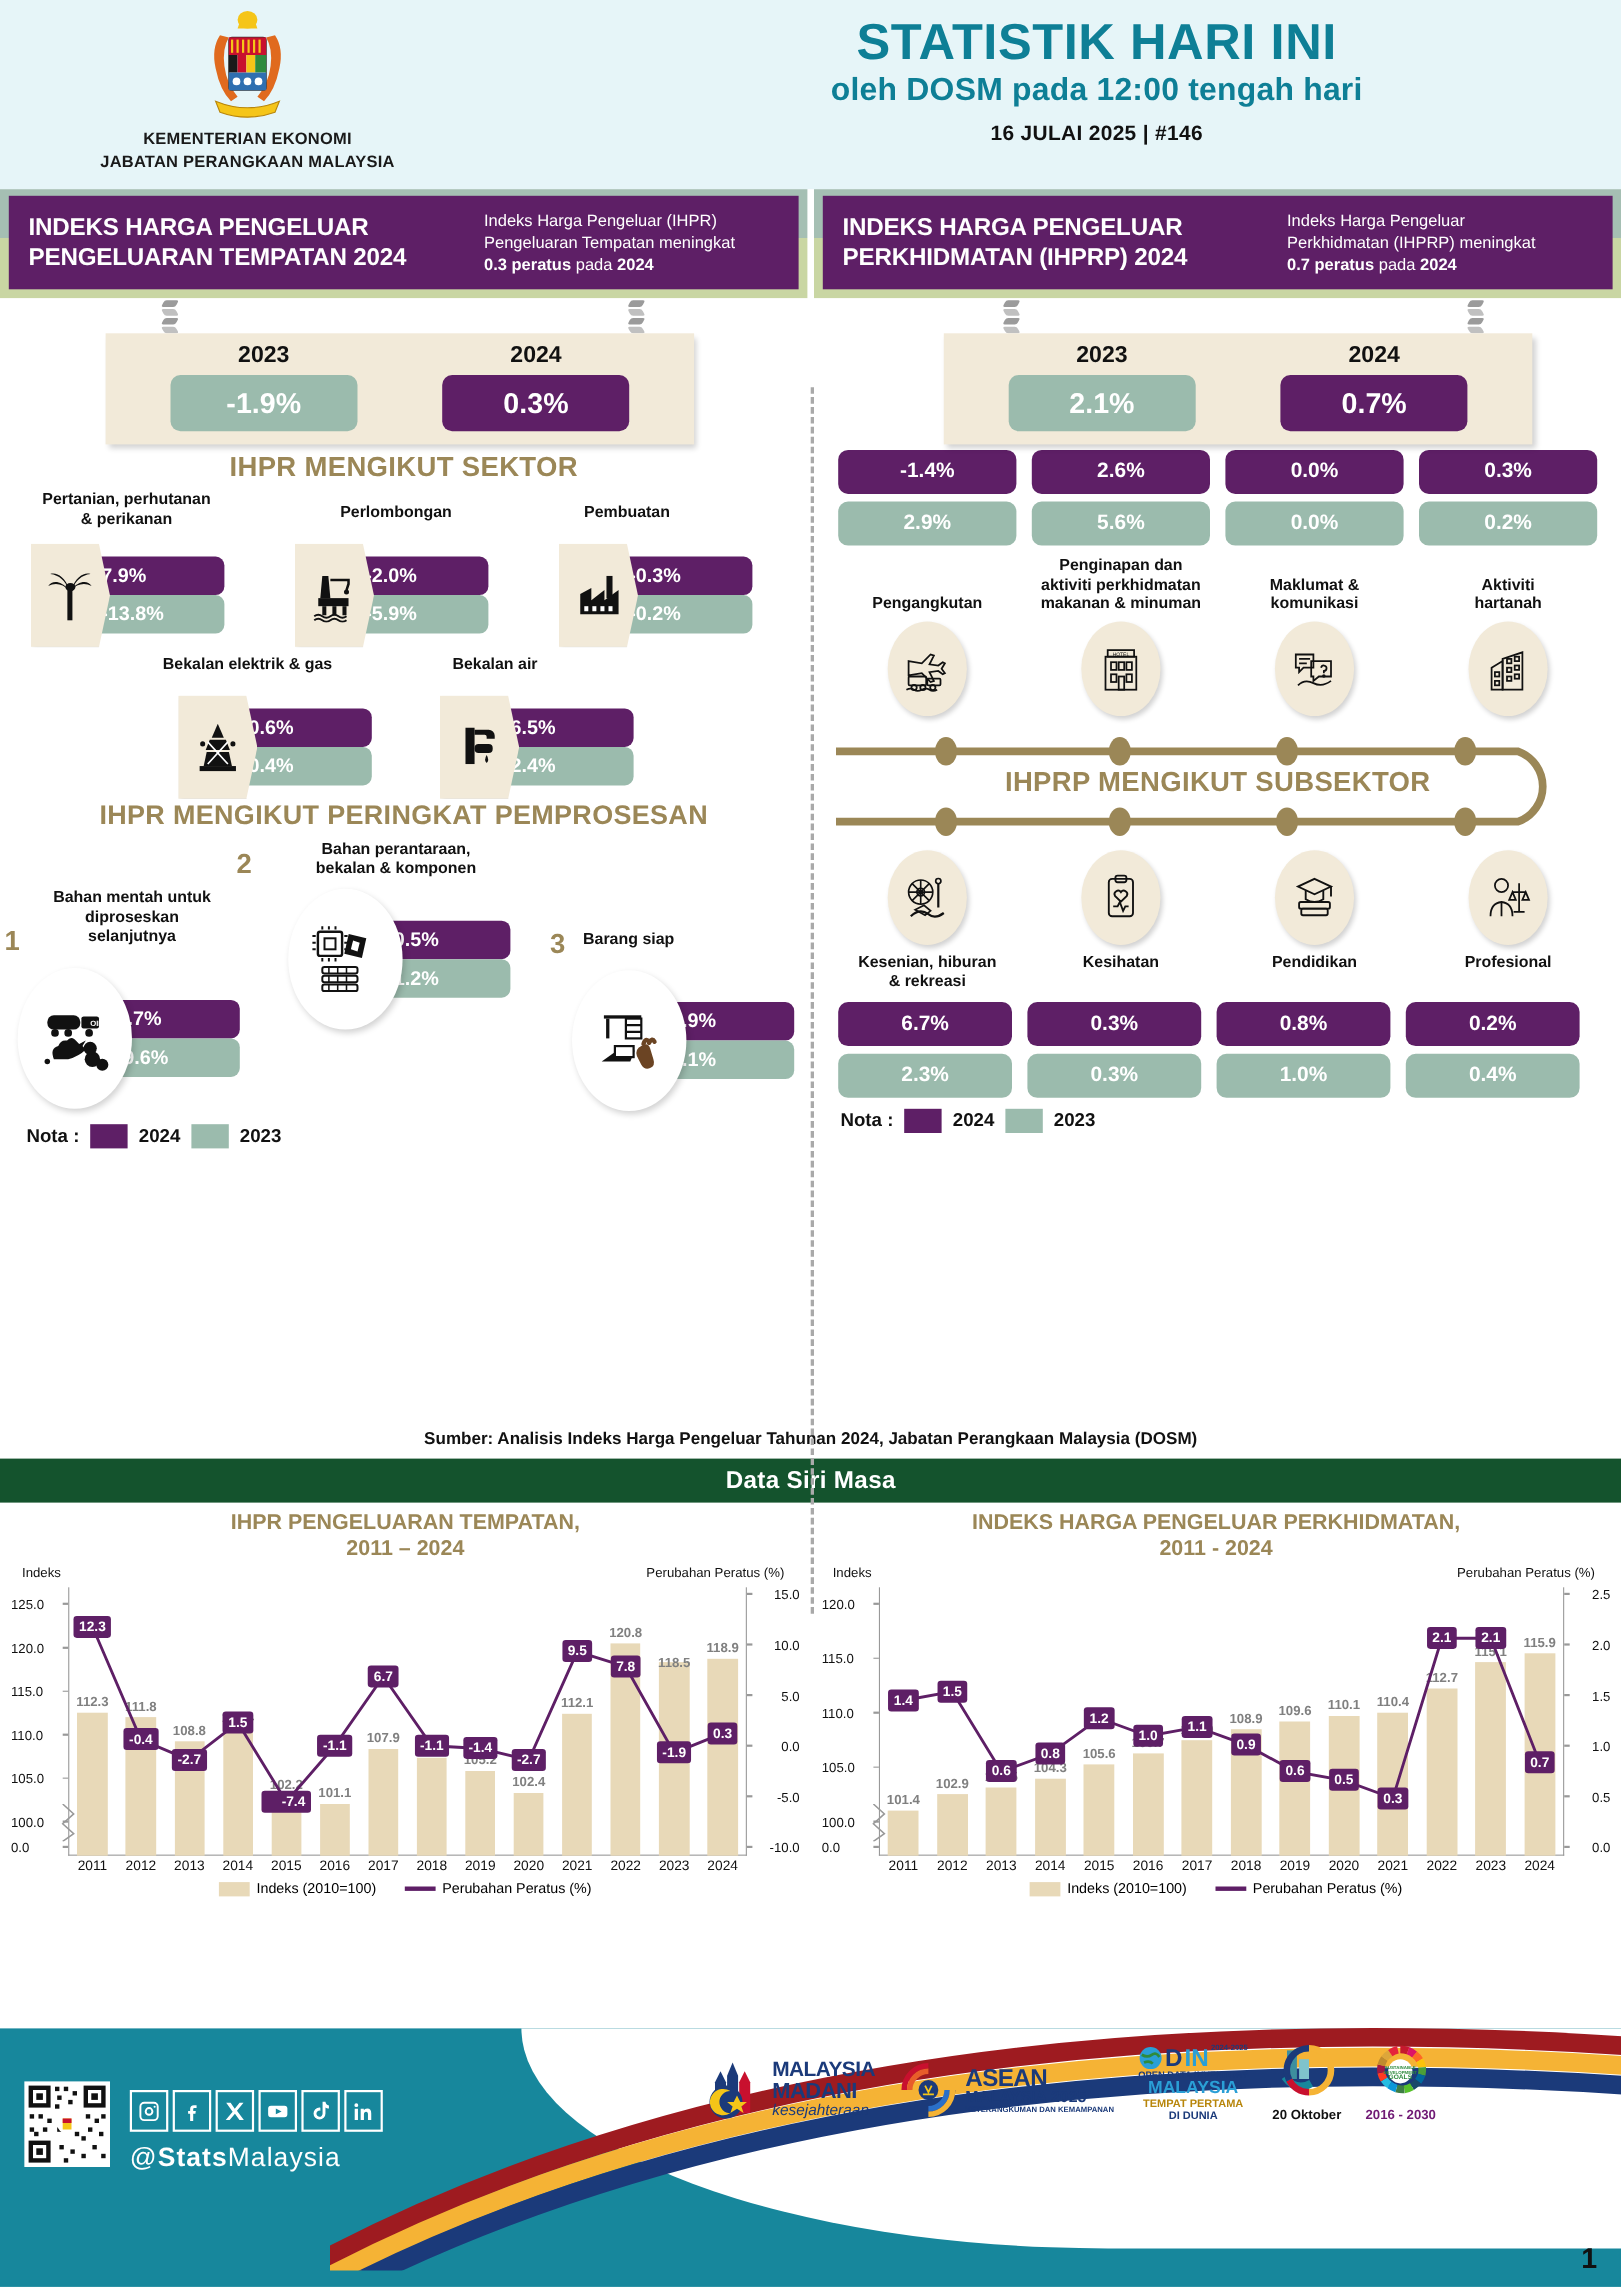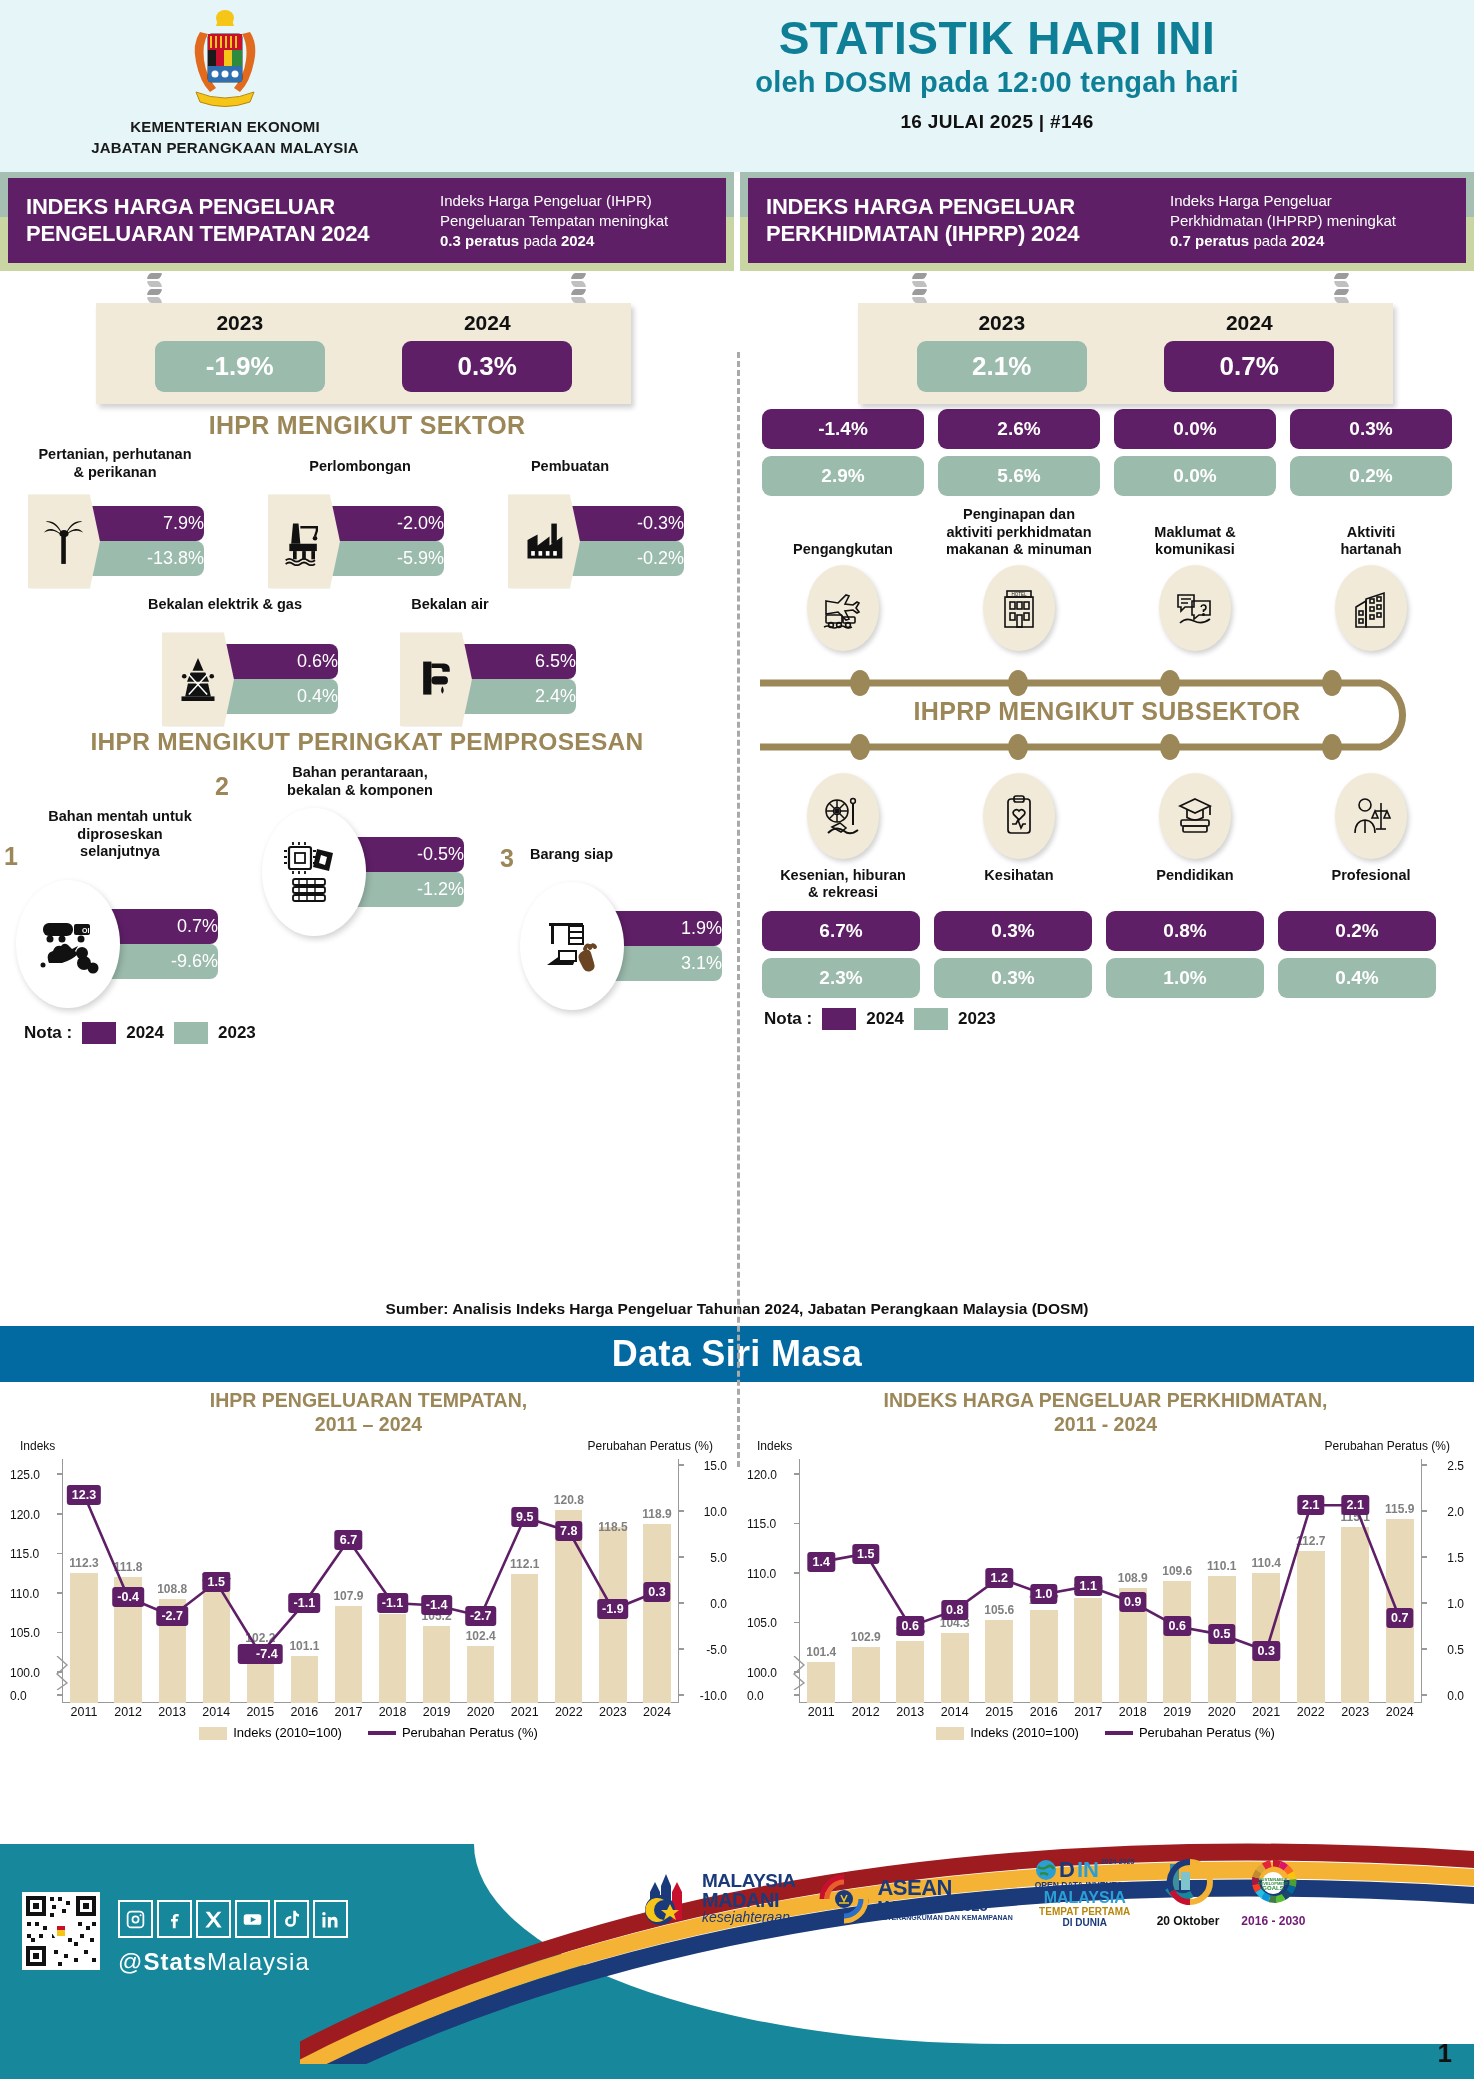--- a/index.html
+++ b/index.html
@@ -72,21 +72,21 @@
   .tile { position: relative; display: flex; align-items: stretch; }
   .tile-icon {
     width: 72px; background: #f2ead9; position: relative; z-index: 2;
     clip-path: polygon(0 0, 86% 0, 100% 50%, 86% 100%, 0 100%);
     display: flex; align-items: center; justify-content: center;
     box-shadow: 2px 2px 4px rgba(0,0,0,.15);
   }
   .tile-icon svg { width: 44px; height: 50px; }
   .tile-bars { margin-left: -8px; display: flex; flex-direction: column; justify-content: center; }
   .bar {
-    color: #fff; font-size: 18px; font-weight: 400; text-align: right;
+    color: #fff; font-size: 18px; font-weight: 700; text-align: left;
     padding: 7px 0; width: 112px;
   }
   .bar.p { background: #5e1f66; border-radius: 0 8px 8px 0; }
   .bar.g { background: #9bbbad; border-radius: 0 8px 8px 0; }
 
   
   .oval {
     width: 104px; height: 128px; border-radius: 50%; background: #fff;
     box-shadow: 2px 3px 6px rgba(0,0,0,.18); display:flex; align-items:center; justify-content:center;
     position: relative; z-index: 2;
@@ -118,22 +118,22 @@
 
   .nota { display: flex; align-items: center; gap: 10px; font-size: 17px; font-weight: 800; color: #111; }
   .sw { width: 34px; height: 22px; display:inline-block; }
   .sw.p { background: #5e1f66; }
   .sw.g { background: #9bbbad; }
 
   .source { text-align: center; font-size: 15.5px; font-weight: 700; color: #111; }
 
   
   .dsm-band {
-    background: #0369a1; color: #fff; text-align: center;
-    font-size: 36px; font-weight: 800; padding: 7px 0; letter-spacing: .3px;
+    background: #14532d; color: #fff; text-align: center;
+    font-size: 22px; font-weight: 800; padding: 7px 0; letter-spacing: .3px;
   }
   .charts { display: flex; }
   .chart-box { width: 737px; position: relative; padding: 6px 10px 0 10px; }
   .chart-title { text-align: center; color: #9b8757; font-size: 19.5px; font-weight: 800; line-height: 1.25; }
   .ax-name { font-size: 12px; color: #111; }
   .plot { position: relative; height: 248px; margin: 2px 0 0 0; }
   .tick { position: absolute; font-size: 12px; color: #111; }
   .cbar { position: absolute; bottom: 0; background: #e8d9b8; }
   .dot-lbl {
     position: absolute; background: #5e1f66; color: #fff; font-size: 12.5px; font-weight: 800;

